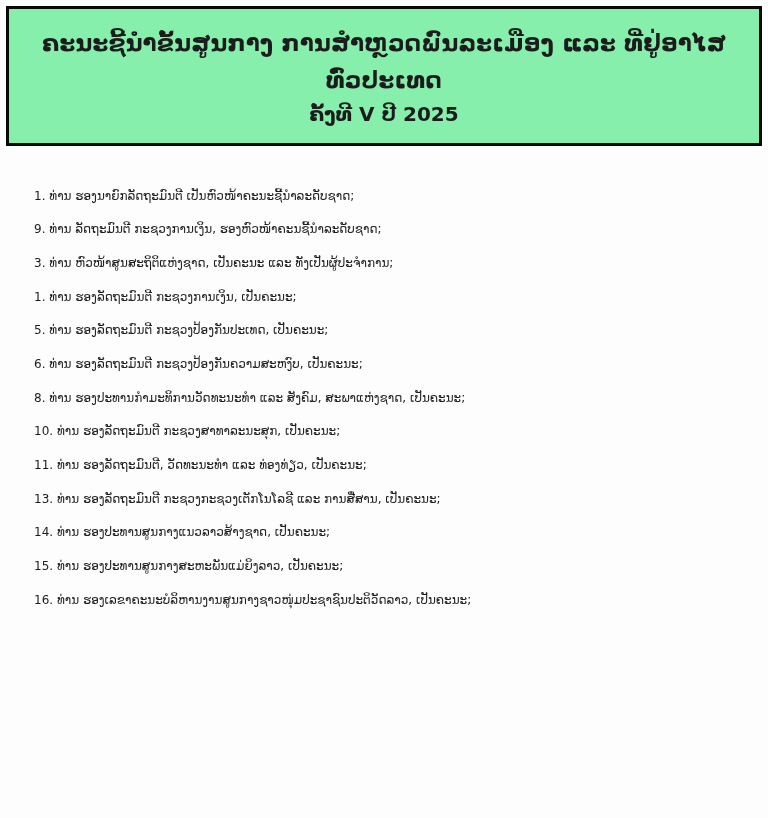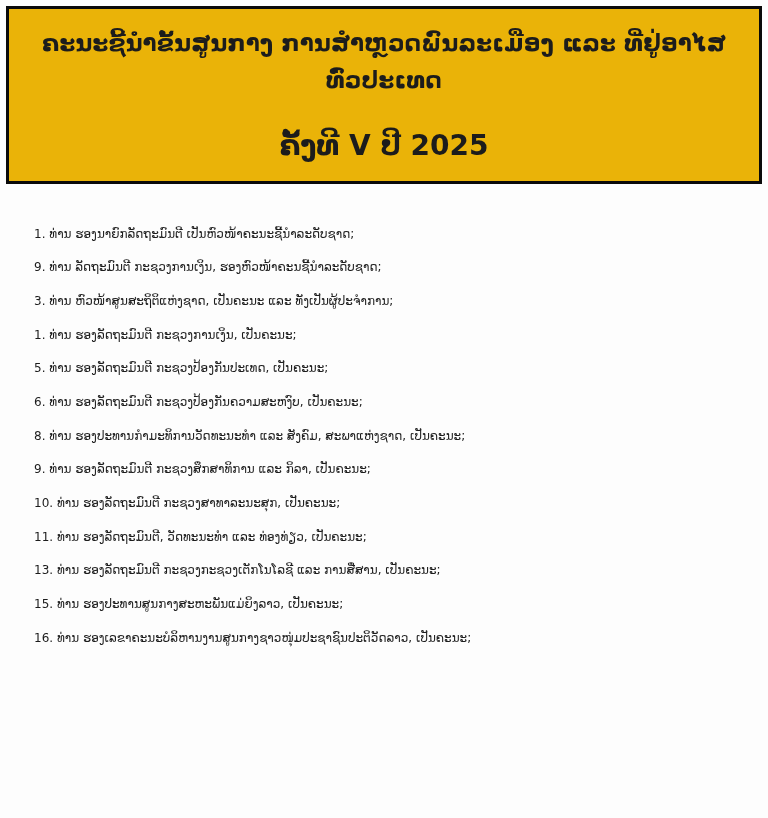--- a/index.html
+++ b/index.html
@@ -15,41 +15,40 @@
     color: #1c1c1c;
     overflow: hidden;
   }
   .page {
     width: 768px;
     height: 818px;
     padding: 6px 6px 0 6px;
   }
   .header-box {
     border: 3px solid #0a0a0a;
-    background: #eab308;
+    background: #86efac;
     width: 756px;
     min-height: 108px;
     padding: 16px 18px 14px 18px;
     display: flex;
     flex-direction: column;
     justify-content: flex-end;
     align-items: center;
     text-align: center;
   }
   .header-line1 {
     font-size: 23px;
     font-weight: 700;
     line-height: 1.6;
     letter-spacing: 0.2px;
   }
   .header-line2 {
-    font-size: 28px;
+    font-size: 20px;
     font-weight: 700;
     line-height: 1.5;
-    margin-top: 26px;
   }
   .member-list {
     margin: 42px 10px 0 28px;
     padding: 0;
     list-style: none;
   }
   .member-list .row {
     font-size: 12px;
     line-height: 1.35;
     margin-bottom: 17.5px;
@@ -68,22 +67,22 @@
   </div>
 
   <div class="member-list">
     <div class="row">1. ທ່ານ ຮອງນາຍົກລັດຖະມົນຕີ ເປັນຫົວໜ້າຄະນະຊີ້ນຳລະດັບຊາດ;</div>
     <div class="row">9. ທ່ານ ລັດຖະມົນຕີ ກະຊວງການເງິນ, ຮອງຫົວໜ້າຄະນຊີ້ນຳລະດັບຊາດ;</div>
     <div class="row">3. ທ່ານ ຫົວໜ້າສູນສະຖິຕິແຫ່ງຊາດ, ເປັນຄະນະ ແລະ ທັງເປັນຜູ້ປະຈຳການ;</div>
     <div class="row">1. ທ່ານ ຮອງລັດຖະມົນຕີ ກະຊວງການເງິນ, ເປັນຄະນະ;</div>
     <div class="row">5. ທ່ານ ຮອງລັດຖະມົນຕີ ກະຊວງປ້ອງກັນປະເທດ, ເປັນຄະນະ;</div>
     <div class="row">6. ທ່ານ ຮອງລັດຖະມົນຕີ ກະຊວງປ້ອງກັນຄວາມສະຫງົບ, ເປັນຄະນະ;</div>
     <div class="row">8. ທ່ານ ຮອງປະທານກຳມະທິການວັດທະນະທຳ ແລະ ສັງຄົມ, ສະພາແຫ່ງຊາດ, ເປັນຄະນະ;</div>
-    <div class="row">9. ທ່ານ ຮອງລັດຖະມົນຕີ ກະຊວງສຶກສາທິການ ແລະ ກິລາ, ເປັນຄະນະ;</div>
     <div class="row">10. ທ່ານ ຮອງລັດຖະມົນຕີ ກະຊວງສາທາລະນະສຸກ, ເປັນຄະນະ;</div>
     <div class="row">11. ທ່ານ ຮອງລັດຖະມົນຕີ, ວັດທະນະທຳ ແລະ ທ່ອງທ່ຽວ, ເປັນຄະນະ;</div>
     <div class="row">13. ທ່ານ ຮອງລັດຖະມົນຕີ ກະຊວງກະຊວງເຕັກໂນໂລຊີ ແລະ ການສື່ສານ, ເປັນຄະນະ;</div>
+    <div class="row">14. ທ່ານ ຮອງປະທານສູນກາງແນວລາວສ້າງຊາດ, ເປັນຄະນະ;</div>
     <div class="row">15. ທ່ານ ຮອງປະທານສູນກາງສະຫະພັນແມ່ຍິງລາວ, ເປັນຄະນະ;</div>
     <div class="row">16. ທ່ານ ຮອງເລຂາຄະນະບໍລິຫານງານສູນກາງຊາວໜຸ່ມປະຊາຊົນປະຕິວັດລາວ, ເປັນຄະນະ;</div>
 
   </div>
 
 </div>
 
 </body></html>

